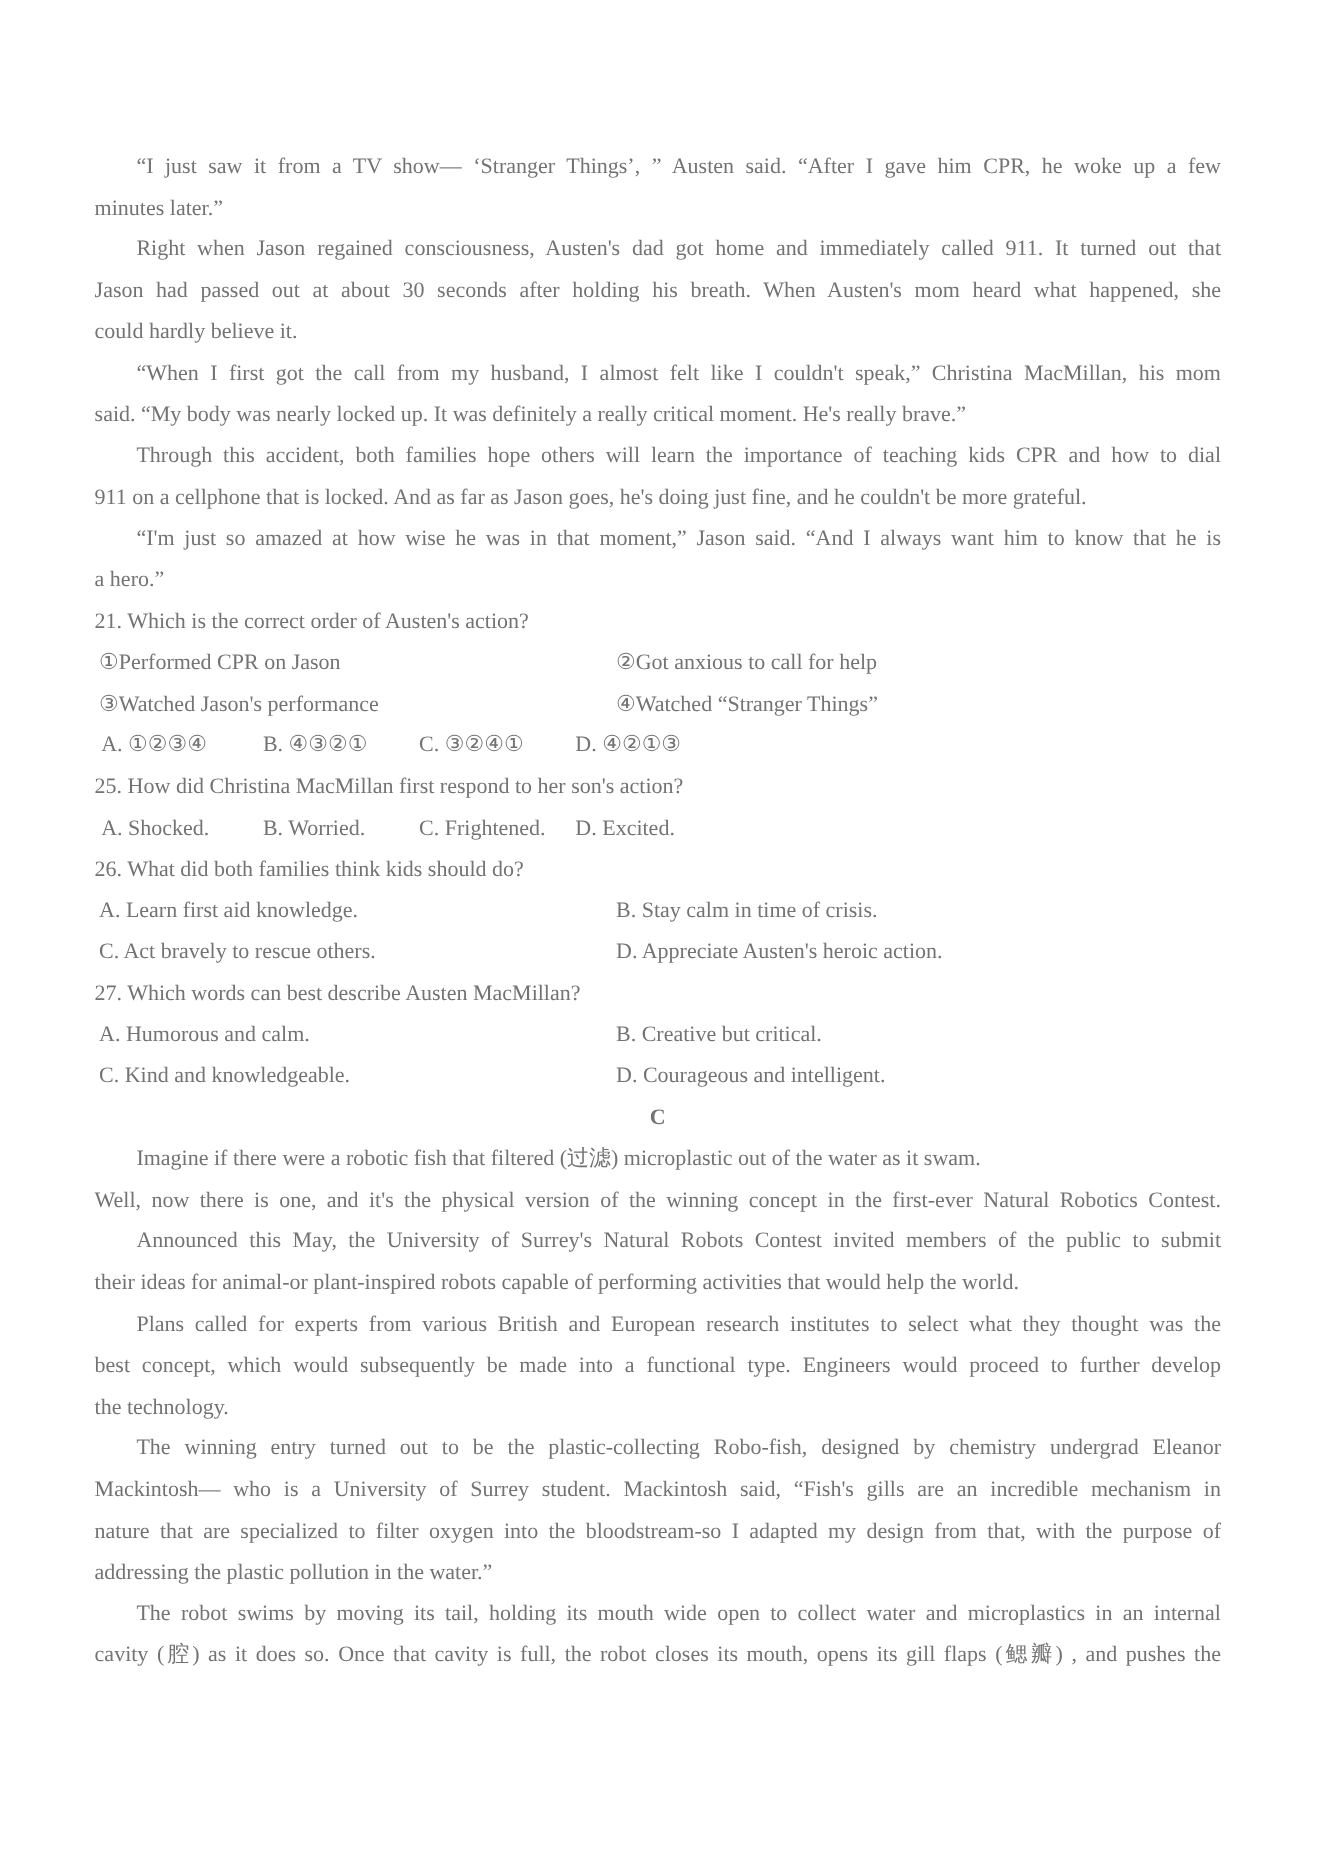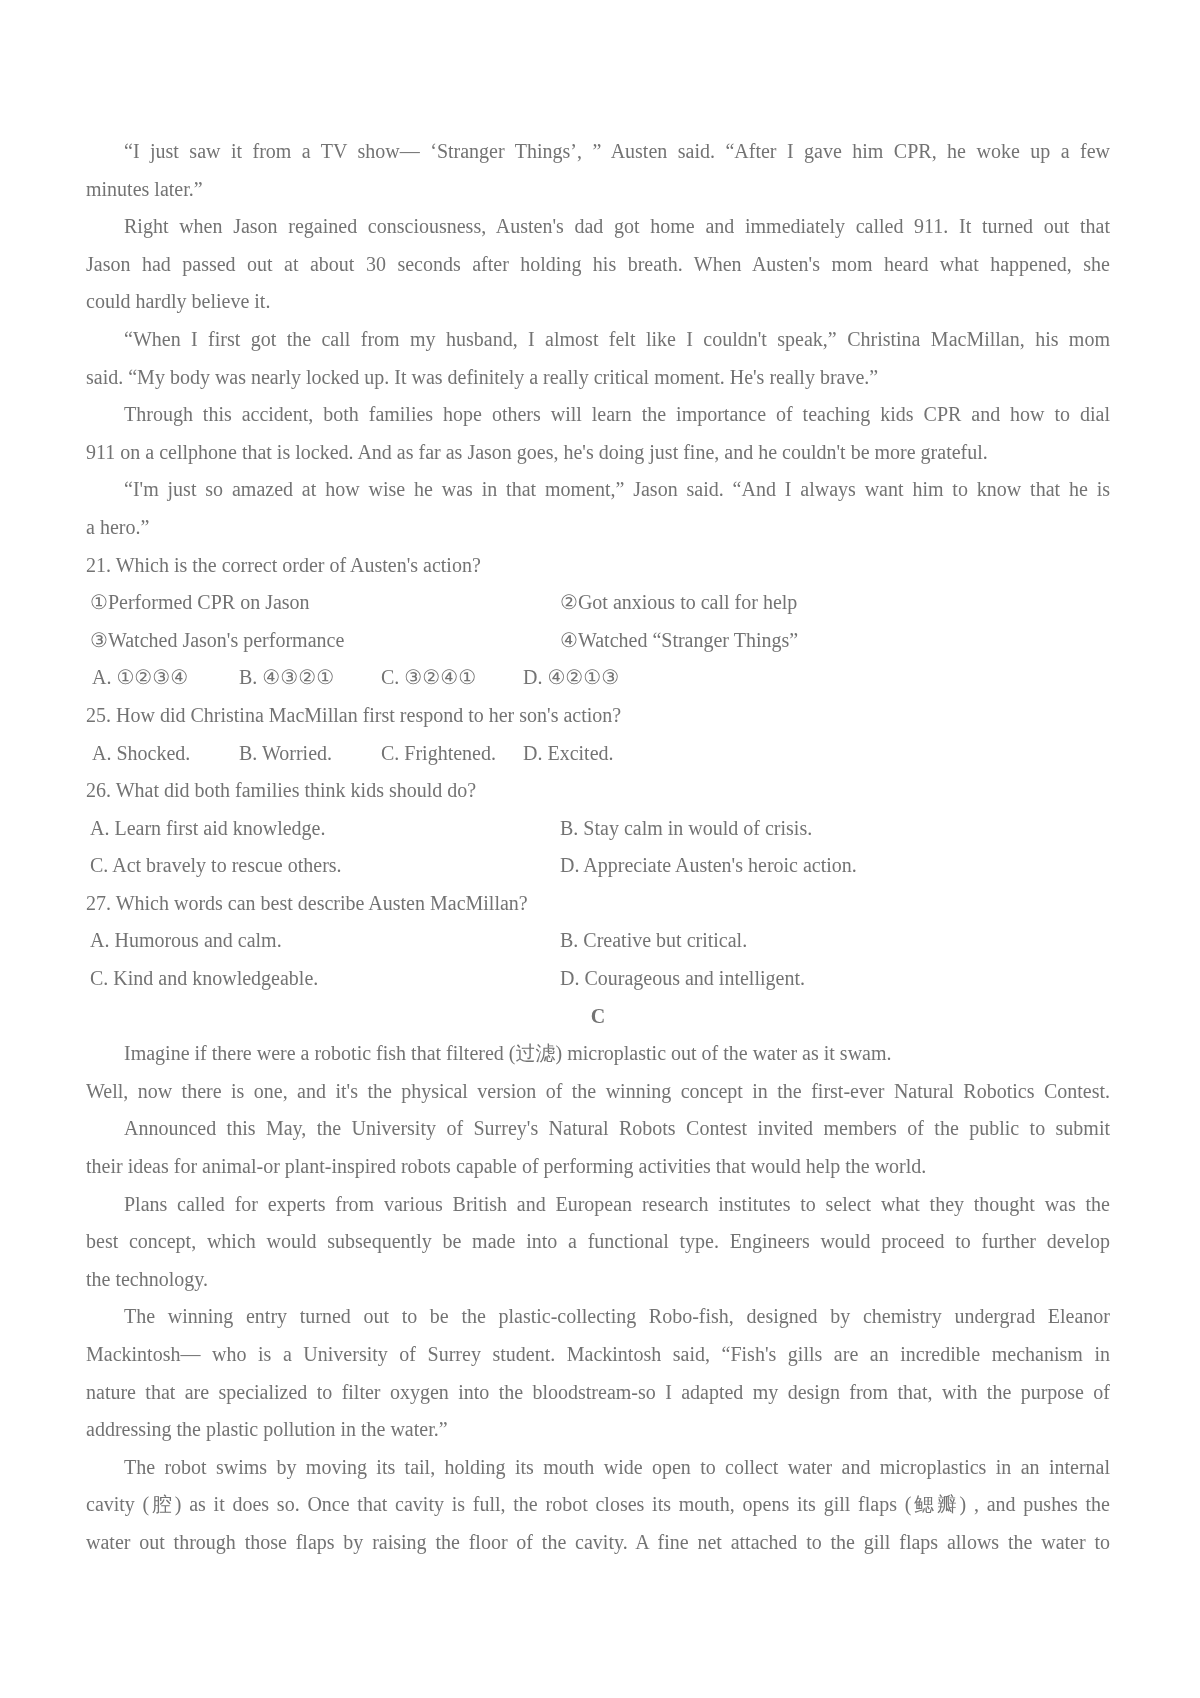--- a/index.html
+++ b/index.html
@@ -89,21 +89,21 @@
       <div class="line">25. How did Christina MacMillan first respond to her son's action?</div>
       <div class="line">
         <span class="col c4-0">A. Shocked.</span>
         <span class="col c4-1">B. Worried.</span>
         <span class="col c4-2">C. Frightened.</span>
         <span class="col c4-3">D. Excited.</span>
       </div>
       <div class="line">26. What did both families think kids should do?</div>
       <div class="line">
         <span class="col c2-0">A. Learn first aid knowledge.</span>
-        <span class="col c2-1">B. Stay calm in would of crisis.</span>
+        <span class="col c2-1">B. Stay calm in time of crisis.</span>
       </div>
       <div class="line">
         <span class="col c2-0">C. Act bravely to rescue others.</span>
         <span class="col c2-1">D. Appreciate Austen's heroic action.</span>
       </div>
       <div class="line">27. Which words can best describe Austen MacMillan?</div>
       <div class="line">
         <span class="col c2-0">A. Humorous and calm.</span>
         <span class="col c2-1">B. Creative but critical.</span>
       </div>
@@ -118,15 +118,14 @@
       <div class="line">their ideas for animal-or plant-inspired robots capable of performing activities that would help the world.</div>
       <div class="line justify indent">Plans called for experts from various British and European research institutes to select what they thought was the</div>
       <div class="line justify">best concept, which would subsequently be made into a functional type. Engineers would proceed to further develop</div>
       <div class="line">the technology.</div>
       <div class="line justify indent">The winning entry turned out to be the plastic-collecting Robo-fish, designed by chemistry undergrad Eleanor</div>
       <div class="line justify">Mackintosh— who is a University of Surrey student. Mackintosh said, “Fish's gills are an incredible mechanism in</div>
       <div class="line justify">nature that are specialized to filter oxygen into the bloodstream-so I adapted my design from that, with the purpose of</div>
       <div class="line">addressing the plastic pollution in the water.”</div>
       <div class="line justify indent">The robot swims by moving its tail, holding its mouth wide open to collect water and microplastics in an internal</div>
       <div class="line justify">cavity (腔) as it does so. Once that cavity is full, the robot closes its mouth, opens its gill flaps (鳃瓣) , and pushes the</div>
-      <div class="line justify">water out through those flaps by raising the floor of the cavity. A fine net attached to the gill flaps allows the water to</div>
     </div>
 </div>
 
 </body></html>

